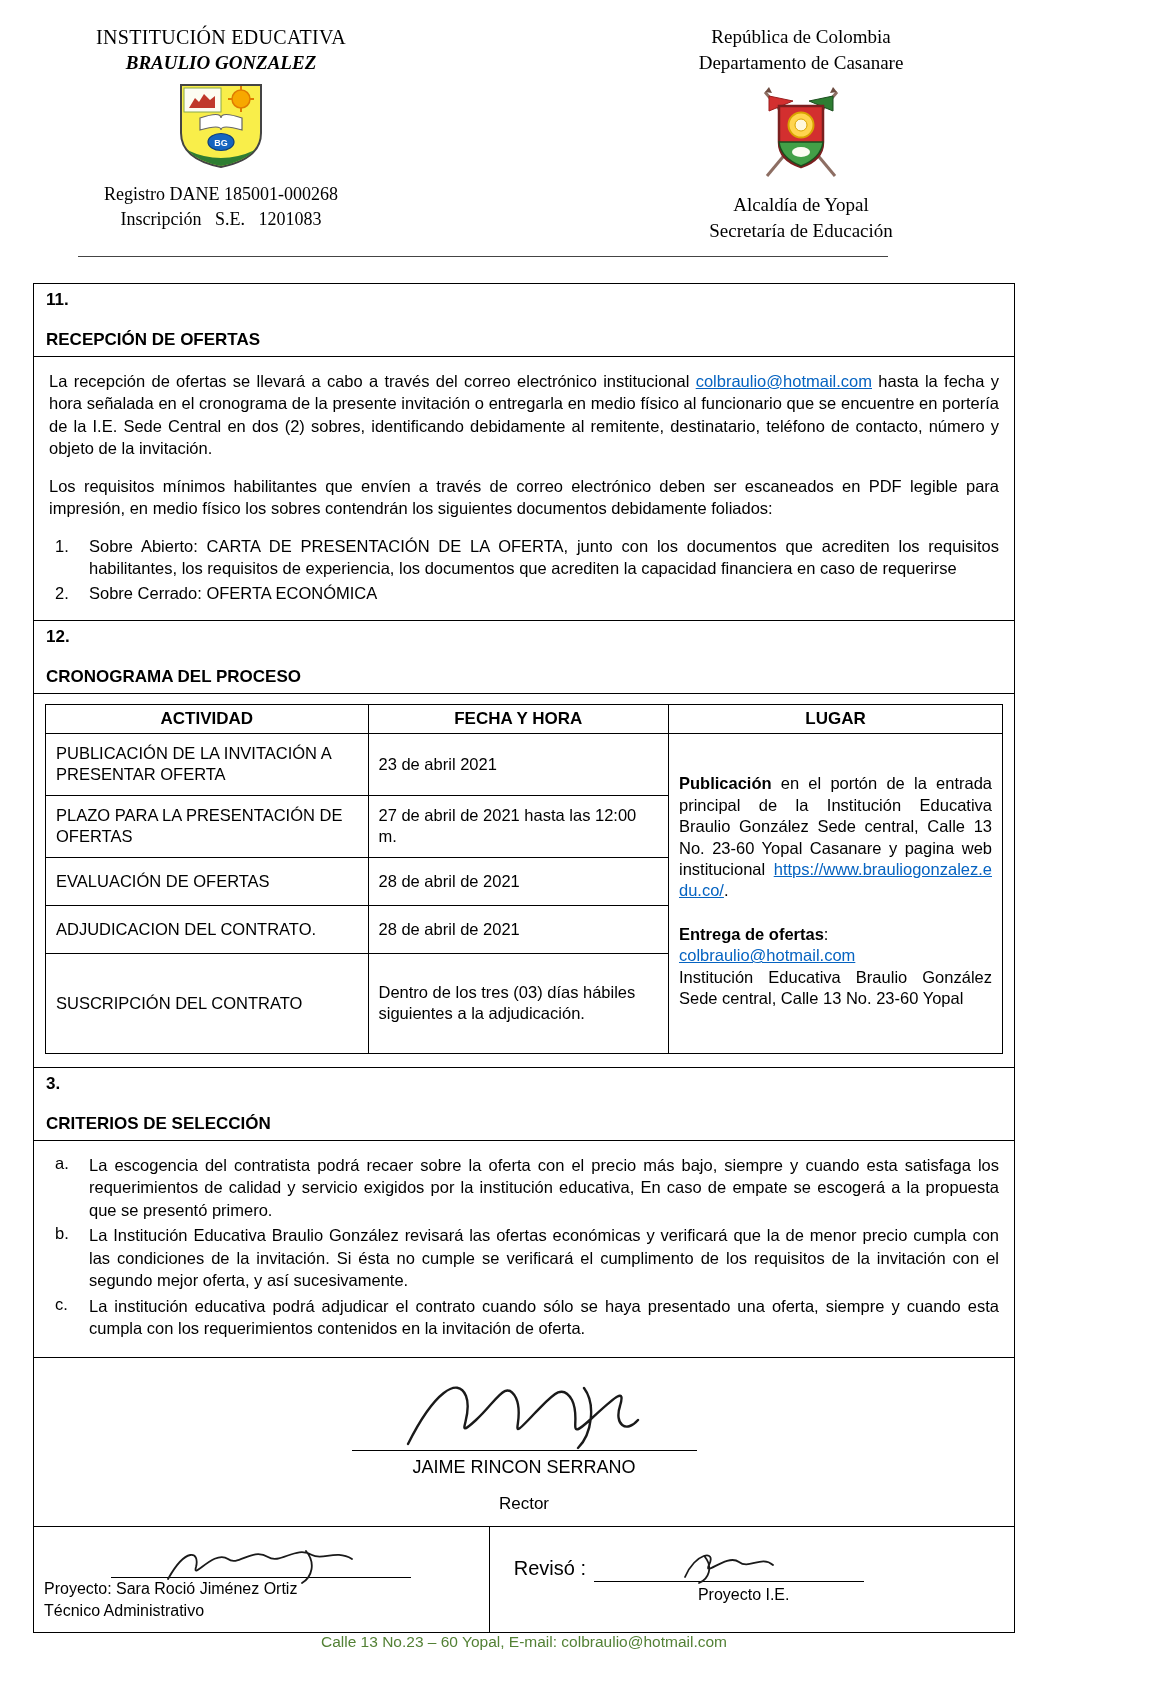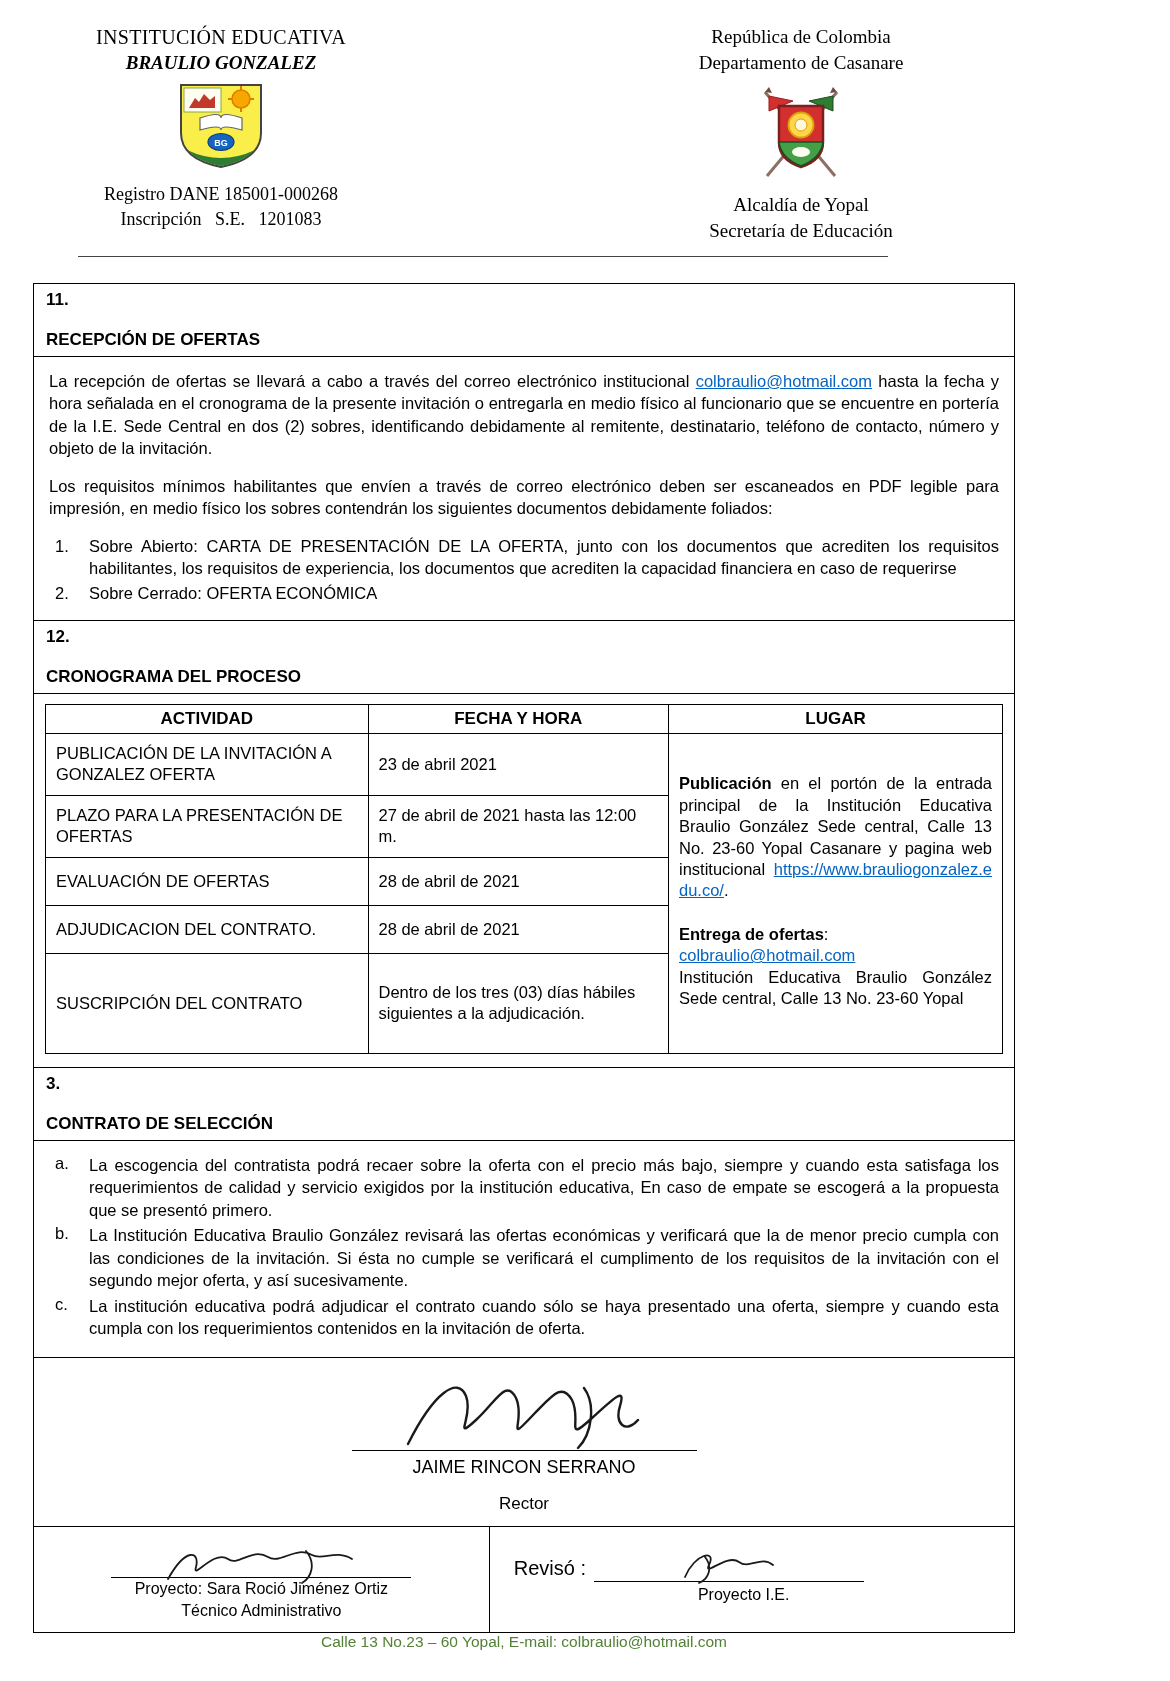--- a/index.html
+++ b/index.html
@@ -57,21 +57,21 @@
 
   
   .sig-cell { border-bottom:1.6px solid #000; text-align:center; padding:6px 0 12px; }
   .sig-art { display:block; margin:0 auto -14px; }
   .sig-line { width:345px; border-top:1.8px solid #000; margin:0 auto 6px; }
   .sig-name { font-size:18px; }
   .sig-role { font-size:17px; margin-top:16px;text-align:center; }
 
   
   .approval-row { display:flex; }
-  .appr-left { width:46.5%; border-right:1.6px solid #000; padding:10px 10px 12px; text-align:center; }
+  .appr-left { width:46.5%; border-right:1.6px solid #000; padding:10px 10px 12px; text-align:left; }
   .appr-left .sig-art-sm { display:block; margin:0 auto -18px; }
   .appr-line-sm { width:300px; border-top:1.4px solid #000; margin:0 auto 2px; }
   .appr-label { font-size:16px; }
   .appr-role { font-size:16px; margin-top:4px; }
   .appr-right { flex:1; padding:18px 24px 10px; }
   .reviso-row { display:flex; align-items:flex-end; }
   .reviso-label { font-size:20px; padding-bottom:2px; }
   .reviso-linebox { flex:0 0 270px; margin-left:8px; border-bottom:1.4px solid #000; text-align:center; position:relative; }
   .reviso-linebox svg { display:block; margin:0 auto -6px; }
   .reviso-role { font-size:16px; margin:4px 0 0 95px; width:270px; text-align:center; }
@@ -169,21 +169,21 @@
             <col style="width:31.4%">
             <col style="width:34.9%">
           </colgroup>
         <tbody>
             <tr>
           <th>ACTIVIDAD</th>
           <th>FECHA Y HORA</th>
           <th>LUGAR</th>
         </tr>
         <tr class="r1">
-          <td class="act">PUBLICACIÓN DE LA INVITACIÓN A GONZALEZ OFERTA</td>
+          <td class="act">PUBLICACIÓN DE LA INVITACIÓN A PRESENTAR OFERTA</td>
           <td class="fec">23 de abril 2021</td>
           <td class="lugar" rowspan="5">
             <div class="lugar-p lugar-just"><b>Publicación</b><span> en el portón de la entrada principal de la Institución Educativa Braulio González Sede central, Calle 13 No. 23-60 Yopal Casanare y pagina web institucional </span><a href="#" class="doclink">https://www.brauliogonzalez.edu.co/</a><span>.</span></div>
             <div class="lugar-gap"></div>
             <div class="lugar-p">
               <b>Entrega de ofertas</b><span>:</span><br>
               <a href="#" class="doclink">colbraulio@hotmail.com</a>
               <div class="lugar-just">Institución Educativa Braulio González Sede central, Calle 13 No. 23-60 Yopal</div>
             </div>
           </td>
@@ -203,21 +203,21 @@
         <tr class="r5">
           <td class="act">SUSCRIPCIÓN DEL CONTRATO</td>
           <td class="fec tall">Dentro de los tres (03) días hábiles siguientes a la adjudicación.</td>
         </tr>
       </tbody>
         </table>
     </div>
 
     <div class="sec-title">
       <span class="marker">3.</span>
-      <span>CONTRATO DE SELECCIÓN</span>
+      <span>CRITERIOS DE SELECCIÓN</span>
     </div>
 
     <div class="criteria-cell">
       <div class="li-row">
         <span class="marker">a.</span>
         <span class="li-text">La escogencia del contratista podrá recaer sobre la oferta con el precio más bajo, siempre y cuando esta satisfaga los requerimientos de calidad y servicio exigidos por la institución educativa, En caso de empate se escogerá a la propuesta que se presentó primero.</span>
       </div>
       <div class="li-row">
         <span class="marker">b.</span>
         <span class="li-text">La Institución Educativa Braulio González revisará las ofertas económicas y verificará que la de menor precio cumpla con las condiciones de la invitación. Si ésta no cumple se verificará el cumplimento de los requisitos de la invitación con el segundo mejor oferta, y así sucesivamente.</span>

